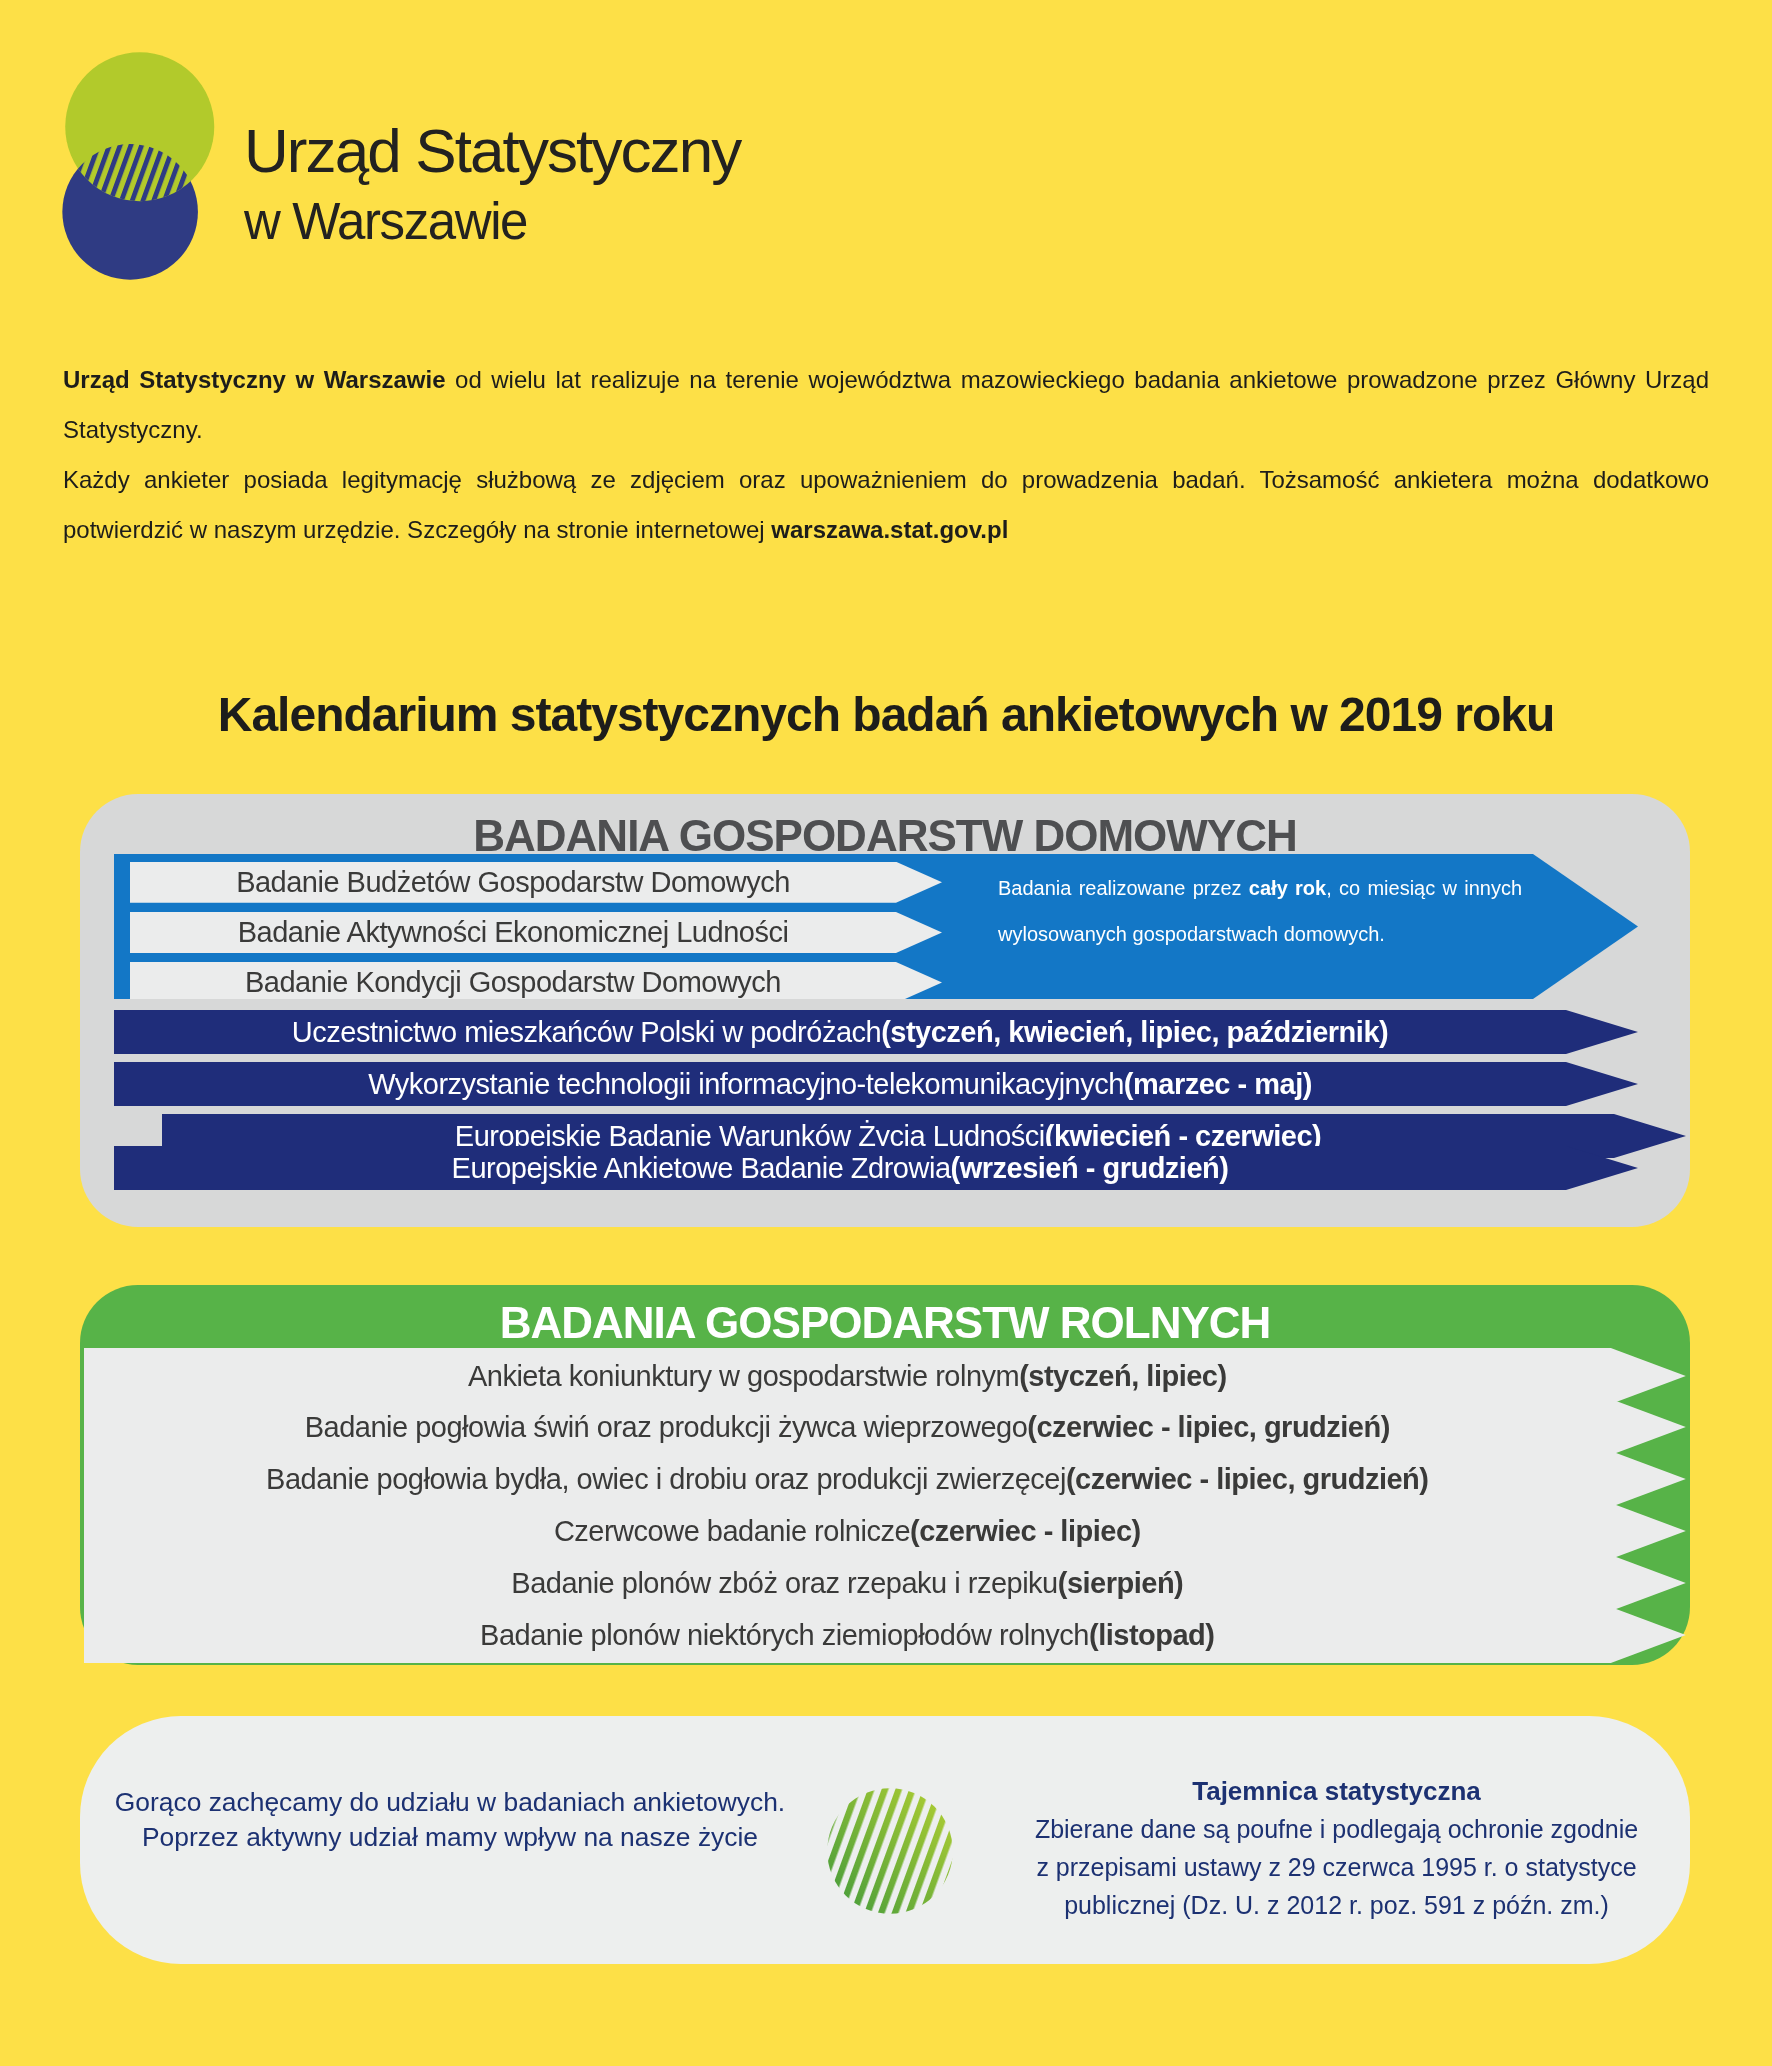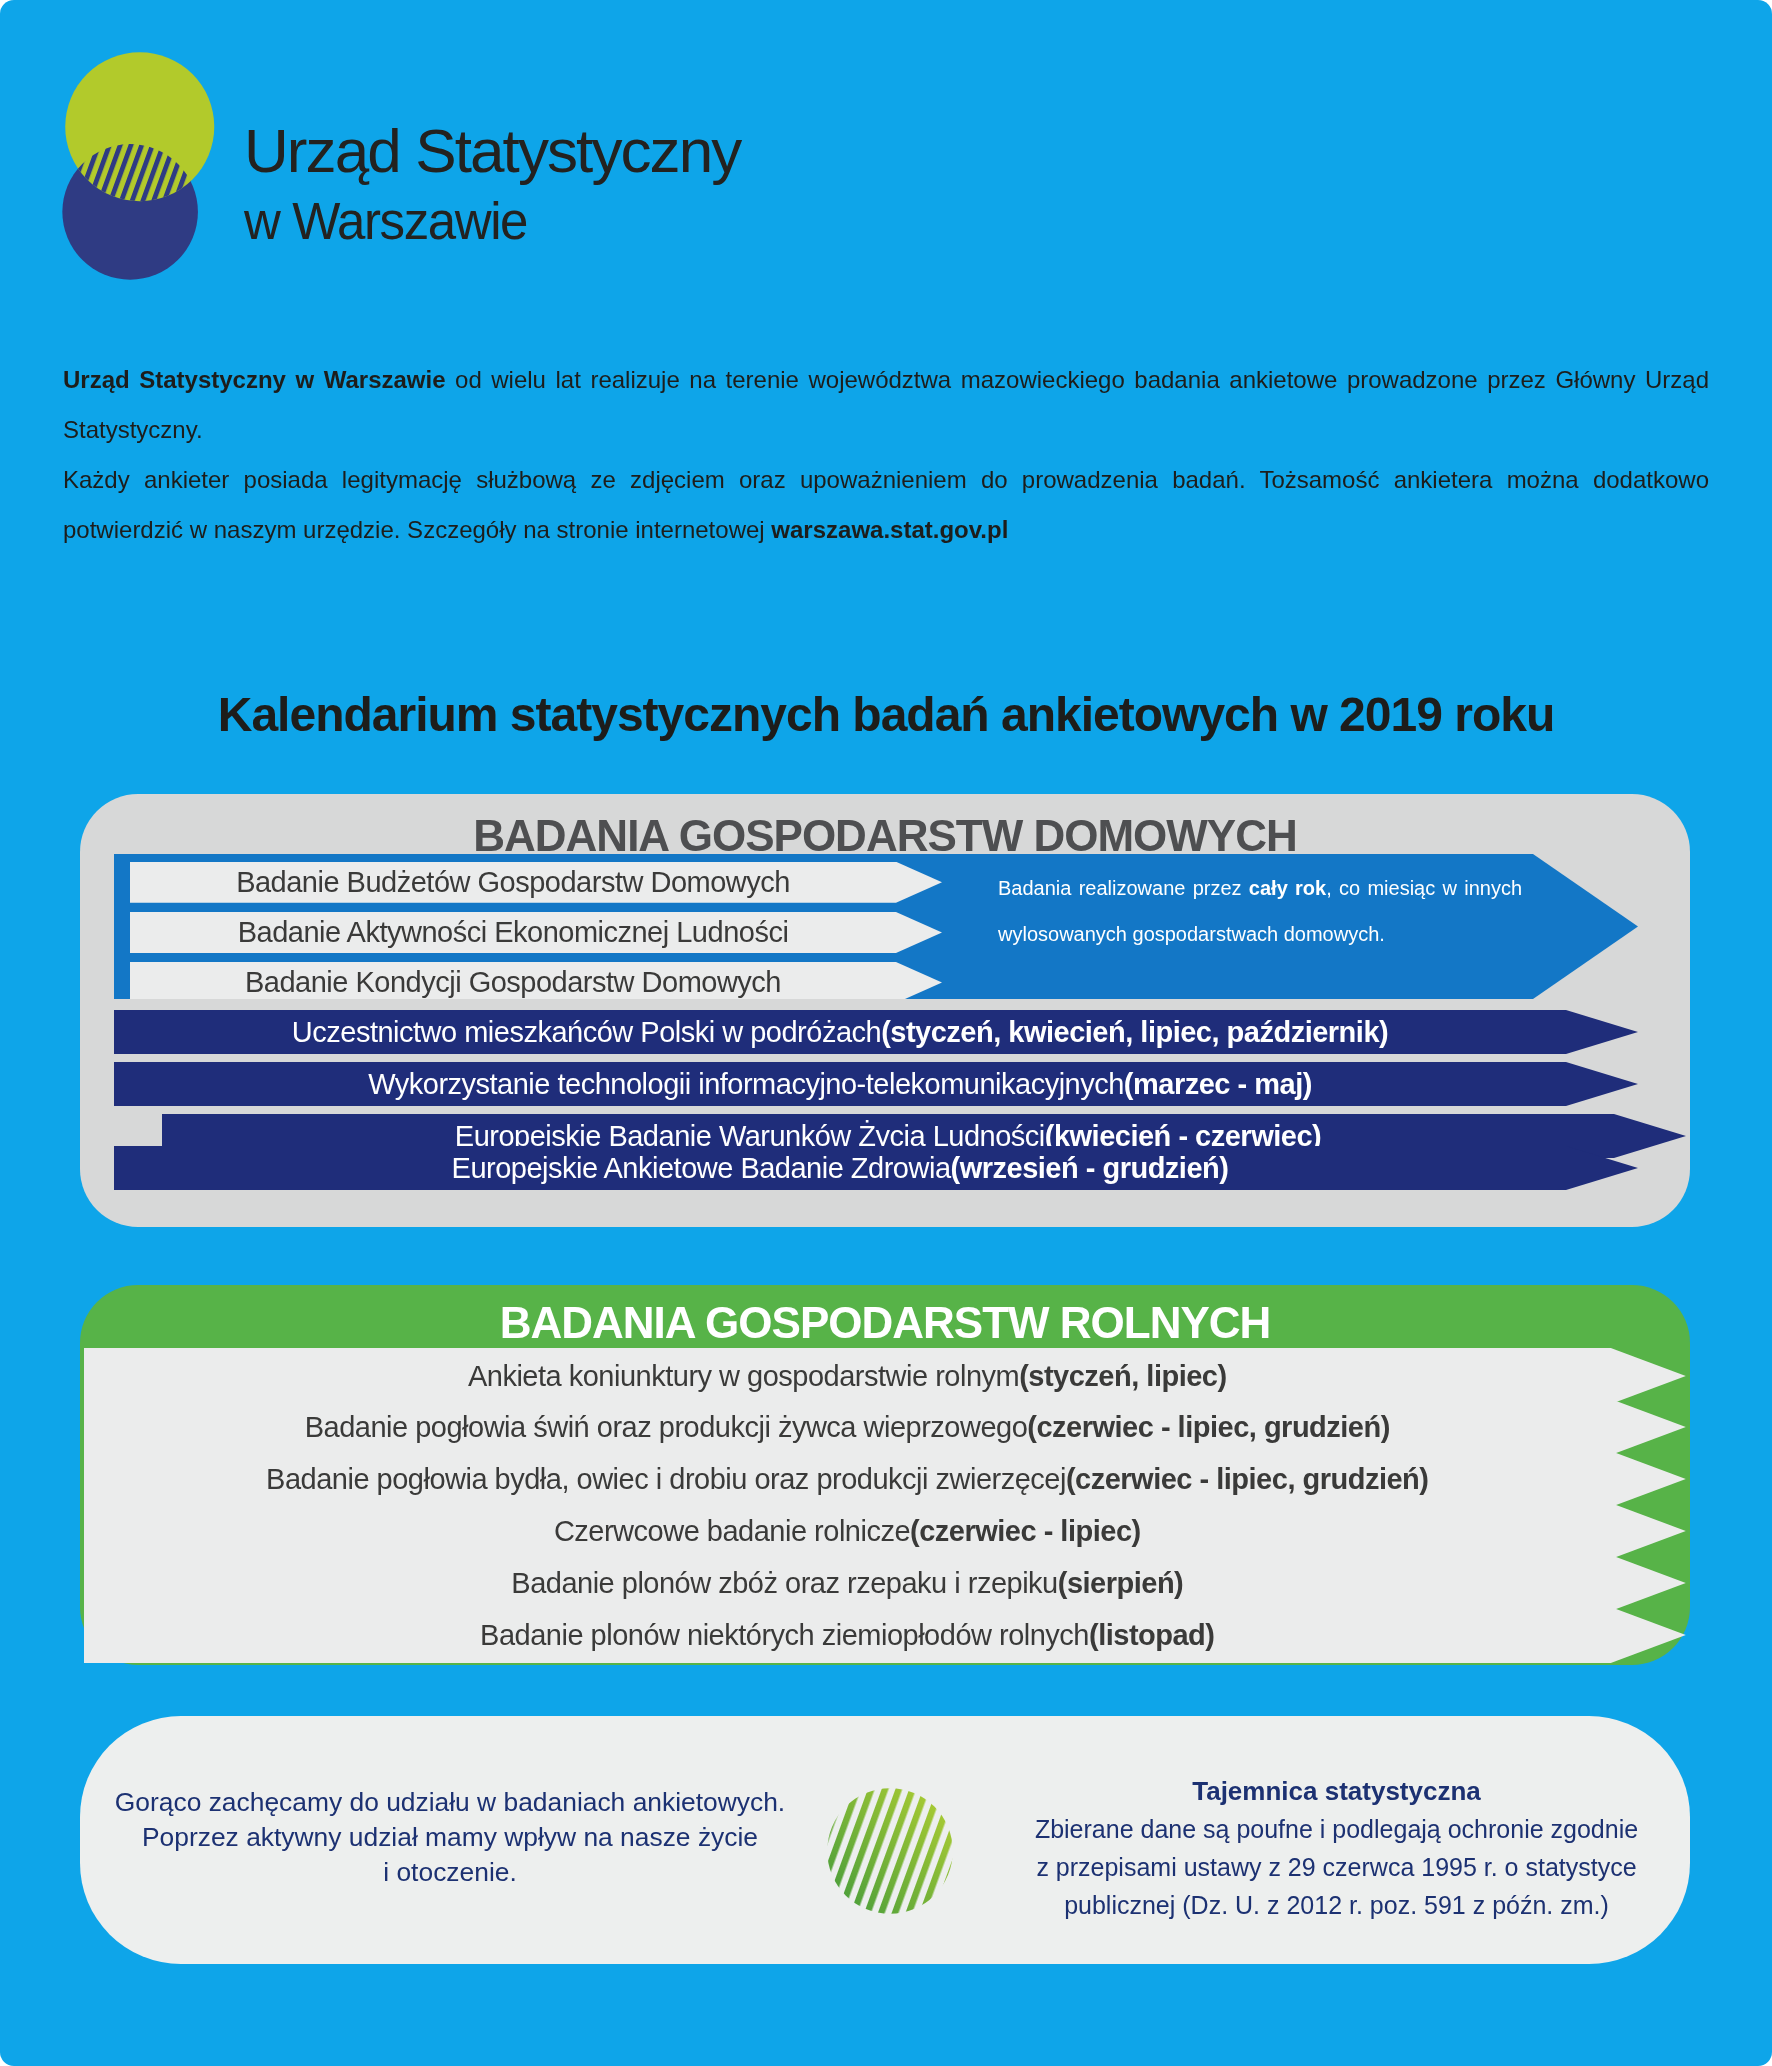--- a/index.html
+++ b/index.html
@@ -1,24 +1,23 @@
 <!DOCTYPE html>
 <html style="--color-blue: #1377c6; --color-navy: #1f2d7a; --color-green: #57b348; --color-panel-gray: #d7d8d8; --color-footer-gray: #edefee; --color-arrow-fill: #ebecec; --color-text-dark: #3a3a39; --color-header-gray: #4e4f51; --color-ink: #1d1d1b; --color-footer-navy: #1c3172; --color-logo-green: #b2ca2b; --color-logo-navy: #2f3b83; --color-circle-green-dark: #4ea03b; --color-circle-green-light: #a9cb33;font-size:7.7px"><head>
 <meta charset="utf-8">
 <style>
   html,body{margin:0;padding:0;background:#ffffff;}
   .page{
     position:relative;
     width:1772px;
     height:2066px;
-    background:#0ea5e9;
+    background:#fde047;
     overflow:hidden;
     font-family:"Liberation Sans","DejaVu Sans",sans-serif;
     color:var(--color-ink,#1d1d1b);
-    border-radius:14px;
   }
   
   .logo-mark{position:absolute;left:57px;top:46px;width:178px;height:250px;}
   .logo-text{position:absolute;left:244px;top:112px;color:#232220;}
   .logo-line1{font-size:62px;font-weight:400;letter-spacing:-1.9px;line-height:1.25;}
   .logo-line2{font-size:51px;font-weight:400;letter-spacing:-1.4px;line-height:1.25;}
   
   .intro{position:absolute;left:63px;top:355px;width:1646px;text-align:justify;
          font-size:24px;line-height:50px;}
   .intro p{margin:0;}
@@ -148,21 +147,20 @@
     <div class="arrow green-arrow" style="top:322px;">
         <span>Badanie plonów niektórych ziemiopłodów rolnych </span>
         <span class="b">(listopad)</span>
       </div>
   </section>
 
   <section class="panel panel-footer">
     <div class="footer-left">
       <div>Gorąco zachęcamy do udziału w badaniach ankietowych.</div>
       <div>Poprzez aktywny udział mamy wpływ na nasze życie</div>
-      <div>i otoczenie.</div>
     </div>
 
     <svg class="footer-circle" viewBox="0 0 263 263" xmlns="http://www.w3.org/2000/svg">
       <defs>
         <linearGradient id="greenGrad" gradientUnits="userSpaceOnUse" x1="30" y1="230" x2="240" y2="30">
           <stop offset="0" stop-color="#4ea03b"></stop>
           <stop offset="1" stop-color="#a9cb33"></stop>
         </linearGradient>
         <pattern id="stripePat" patternUnits="userSpaceOnUse" width="27" height="27" patternTransform="rotate(20)">
           <rect x="0" y="0" width="13.5" height="27" fill="#ffffff"></rect>

